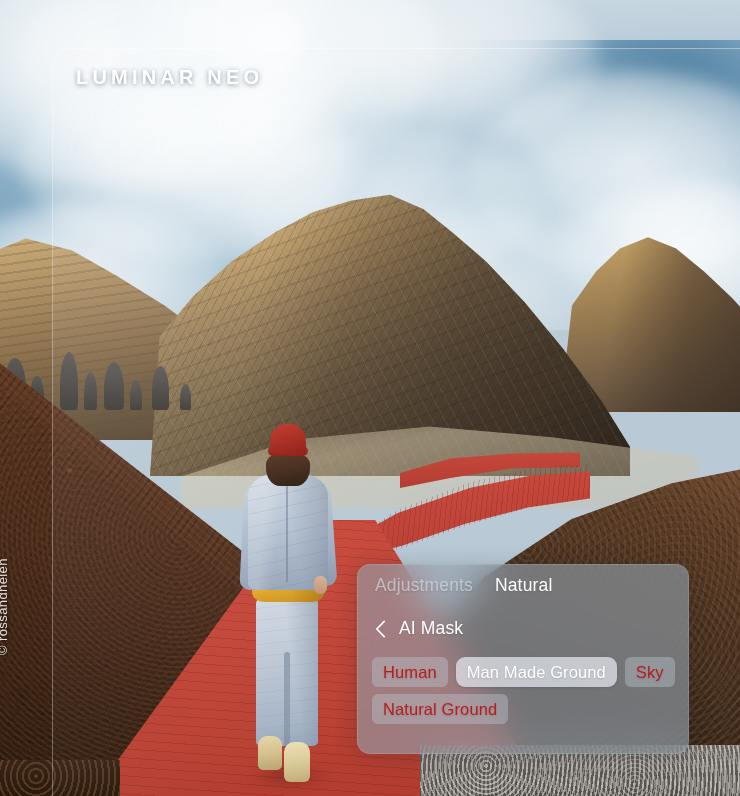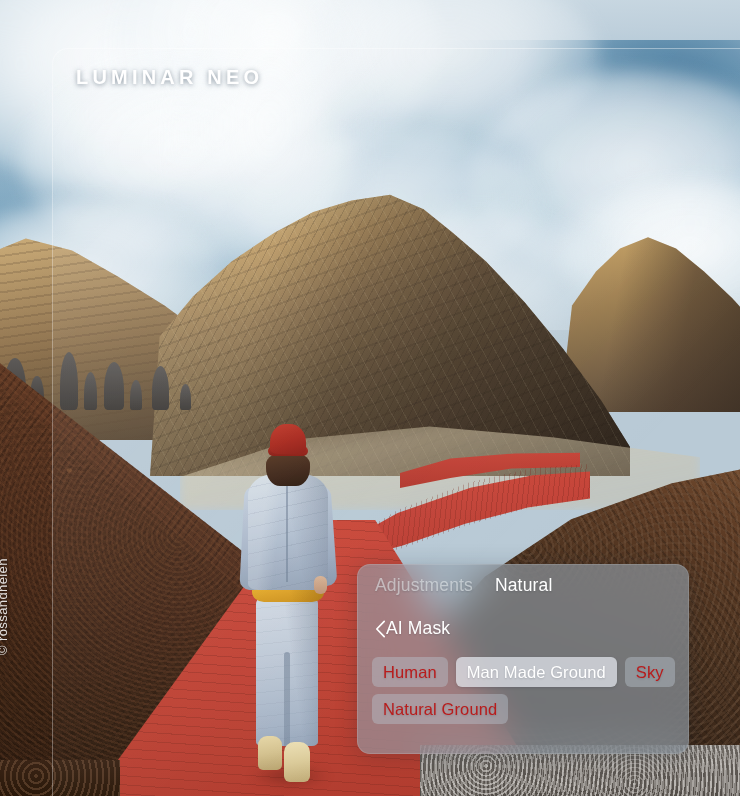--- a/index.html
+++ b/index.html
@@ -358,21 +358,21 @@
   .panel-tab {
     font-size:17.5px; letter-spacing:.15px;
     color:rgba(236,240,243,.56);
     cursor:pointer; white-space:nowrap;
     text-shadow:0 1px 2px rgba(40,50,60,.22);
   }
   .panel-tab.active { color:#ffffff; font-weight:400; }
 
   #ai-mask-row {
     position:absolute; left:18px; top:54px;
-    display:flex; align-items:center; 
+    display:flex; align-items:center; gap:13px;
     cursor:pointer;
   }
   #back-chevron {
     width:11px; height:18px; display:block;
   }
   #back-chevron svg { display:block; }
   #ai-mask-label {
     font-size:17.5px; color:#ffffff; letter-spacing:.15px;
     text-shadow:0 1px 2px rgba(40,50,60,.22);
     white-space:nowrap;
@@ -391,20 +391,21 @@
     color:#b91c1c;
     background:rgba(183,192,200,.46);
     border-radius:6px;
     cursor:pointer;
     text-shadow:0 1px 2px rgba(40,50,60,.20);
   }
   .chip.selected {
     background:rgba(226,231,236,.74);
     color:#ffffff;
     box-shadow:0 1px 3px rgba(30,40,50,.16);
+    border-radius:9px;
   }
 </style>
 </head>
 <body>
 
 <div id="stage">
 
   <div class="sky"></div>
   <div class="sky-blue-right"></div>
   <div class="sky-blue-left"></div>

